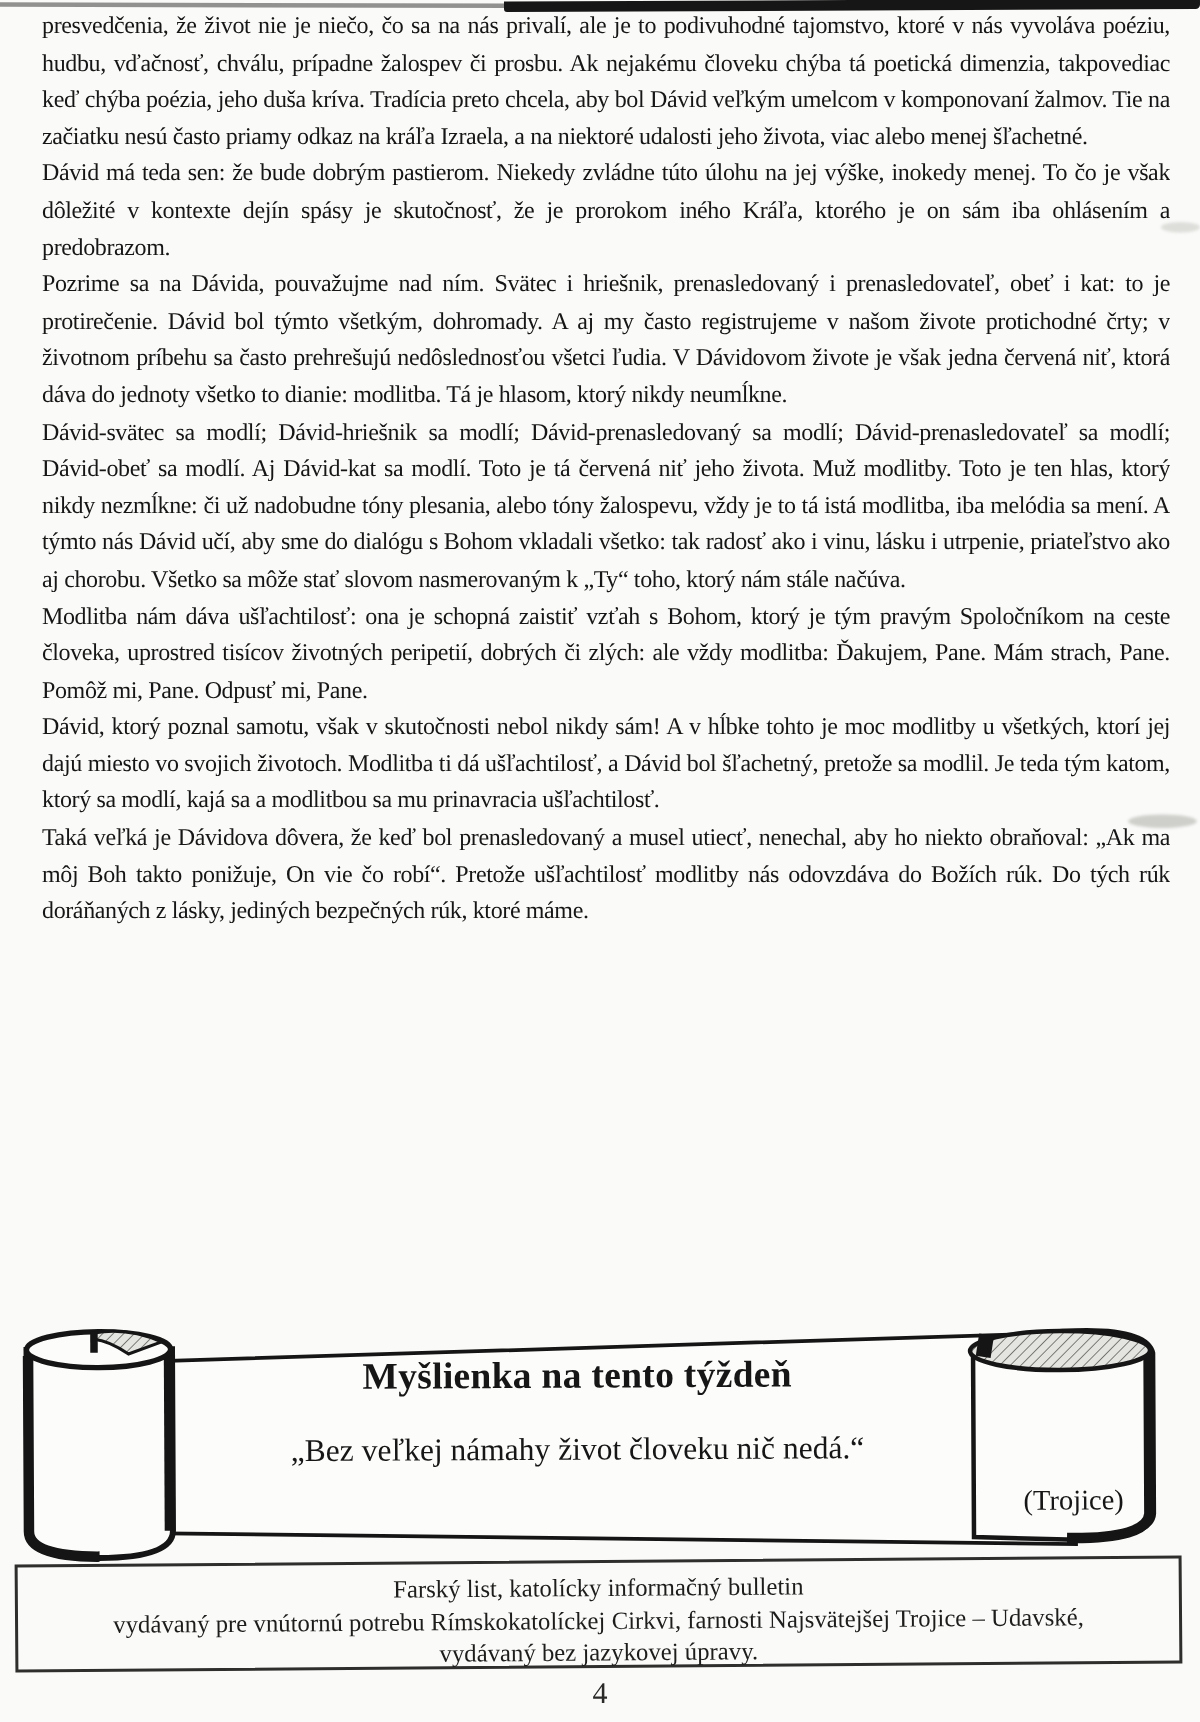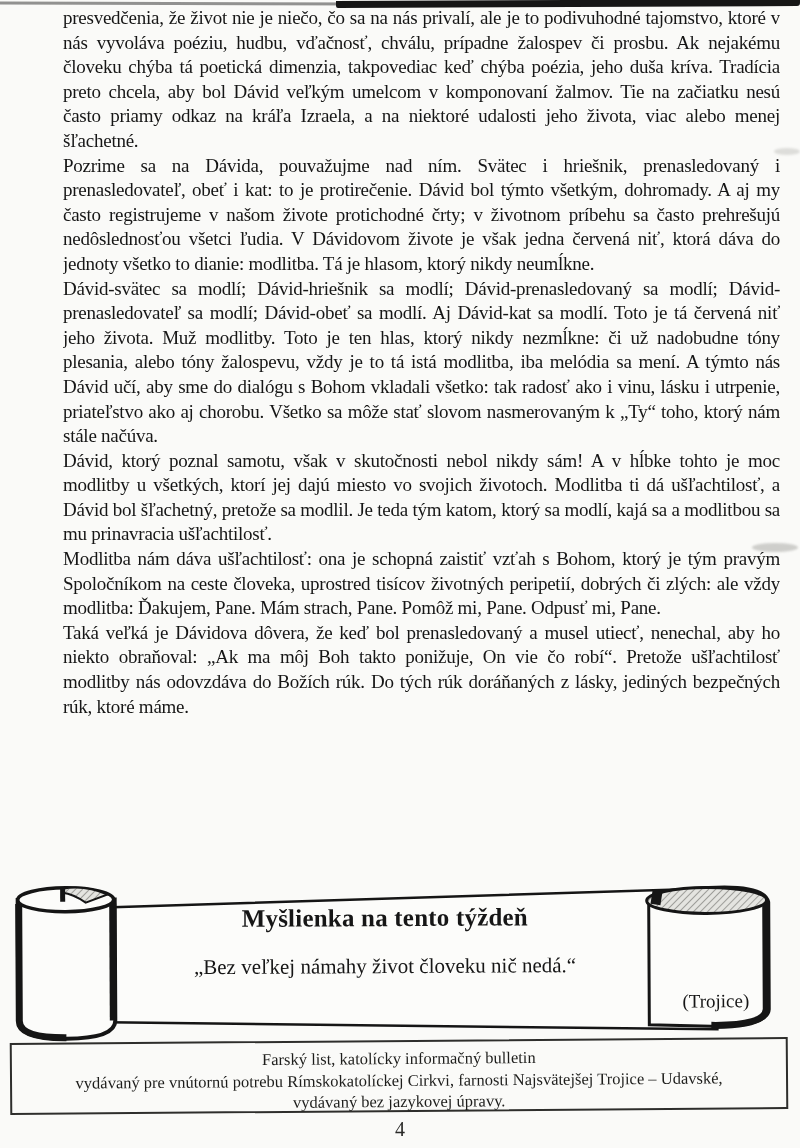--- a/index.html
+++ b/index.html
@@ -53,25 +53,24 @@
     filter: blur(1px);
   }
   
   .article {
     position: absolute;
     top: 6px;
     left: 28px;
     right: 20px;
     height: 874px;
     overflow: hidden;
-    font-size: 19px;
+    font-size: 16px;
     line-height: 24.6px;
     letter-spacing: -0.25px;
     text-align: justify;
-    margin-left: 35px;
   }
   .article p {
     margin: 0;
   }
   
   .banner {
     position: absolute;
     left: 5px;
     top: 880px;
     width: 790px;
@@ -137,24 +136,25 @@
 
 <div class="page">
 
   <div class="scan-line-top-left"></div>
   <div class="scan-line-top-right"></div>
   <div class="scan-smudge-a"></div>
   <div class="scan-smudge-b"></div>
 
   <div class="article">
     <p>presvedčenia, že život nie je niečo, čo sa na nás privalí, ale je to podivuhodné tajomstvo, ktoré v nás vyvoláva poéziu, hudbu, vďačnosť, chválu, prípadne žalospev či prosbu. Ak nejakému človeku chýba tá poetická dimenzia, takpovediac keď chýba poézia, jeho duša kríva. Tradícia preto chcela, aby bol Dávid veľkým umelcom v komponovaní žalmov. Tie na začiatku nesú často priamy odkaz na kráľa Izraela, a na niektoré udalosti jeho života, viac alebo menej šľachetné.</p>
+    <p>Dávid má teda sen: že bude dobrým pastierom. Niekedy zvládne túto úlohu na jej výške, inokedy menej. To čo je však dôležité v kontexte dejín spásy je skutočnosť, že je prorokom iného Kráľa, ktorého je on sám iba ohlásením a predobrazom.</p>
     <p>Pozrime sa na Dávida, pouvažujme nad ním. Svätec i hriešnik, prenasledovaný i prenasledovateľ, obeť i kat: to je protirečenie. Dávid bol týmto všetkým, dohromady. A aj my často registrujeme v našom živote protichodné črty; v životnom príbehu sa často prehrešujú nedôslednosťou všetci ľudia. V Dávidovom živote je však jedna červená niť, ktorá dáva do jednoty všetko to dianie: modlitba. Tá je hlasom, ktorý nikdy neumĺkne.</p>
     <p>Dávid-svätec sa modlí; Dávid-hriešnik sa modlí; Dávid-prenasledovaný sa modlí; Dávid-prenasledovateľ sa modlí;  Dávid-obeť sa modlí. Aj Dávid-kat sa modlí. Toto je tá červená niť jeho života. Muž modlitby. Toto je ten hlas, ktorý nikdy nezmĺkne: či už nadobudne tóny plesania, alebo tóny žalospevu, vždy je to tá istá modlitba, iba melódia sa mení. A týmto nás Dávid učí, aby sme do dialógu s Bohom vkladali všetko: tak radosť ako i vinu, lásku i utrpenie, priateľstvo ako aj chorobu. Všetko sa môže stať slovom nasmerovaným k „Ty“ toho, ktorý nám stále načúva.</p>
+    <p>Modlitba nám dáva ušľachtilosť: ona je schopná zaistiť vzťah s Bohom, ktorý je tým pravým Spoločníkom na ceste človeka, uprostred tisícov životných peripetií, dobrých či zlých: ale vždy modlitba: Ďakujem, Pane. Mám strach, Pane. Pomôž mi, Pane. Odpusť mi, Pane.</p>
     <p>Dávid, ktorý poznal samotu, však v skutočnosti nebol nikdy sám! A v hĺbke tohto je moc modlitby u všetkých, ktorí jej dajú miesto vo svojich životoch. Modlitba ti dá ušľachtilosť, a Dávid bol šľachetný, pretože sa modlil. Je teda tým katom, ktorý sa modlí, kajá sa a modlitbou sa mu prinavracia ušľachtilosť.</p>
-    <p>Modlitba nám dáva ušľachtilosť: ona je schopná zaistiť vzťah s Bohom, ktorý je tým pravým Spoločníkom na ceste človeka, uprostred tisícov životných peripetií, dobrých či zlých: ale vždy modlitba: Ďakujem, Pane. Mám strach, Pane. Pomôž mi, Pane. Odpusť mi, Pane.</p>
     <p>Taká veľká je Dávidova dôvera, že keď bol prenasledovaný a musel utiecť, nenechal, aby ho niekto obraňoval: „Ak ma môj Boh takto ponižuje, On vie čo robí“. Pretože ušľachtilosť modlitby nás odovzdáva do Božích rúk. Do tých rúk doráňaných z lásky, jediných bezpečných rúk, ktoré máme.</p>
   </div>
 
   <div class="banner">
     <svg class="scroll-svg" viewBox="0 0 790 162" width="790" height="162" xmlns="http://www.w3.org/2000/svg">
       <defs>
         <pattern id="hatch" width="5" height="5" patternUnits="userSpaceOnUse" patternTransform="rotate(45)">
           <rect width="5" height="5" fill="#e4e4e0"></rect>
           <line x1="0" y1="0" x2="0" y2="5" stroke="#6f6f6b" stroke-width="1.2"></line>
         </pattern>

